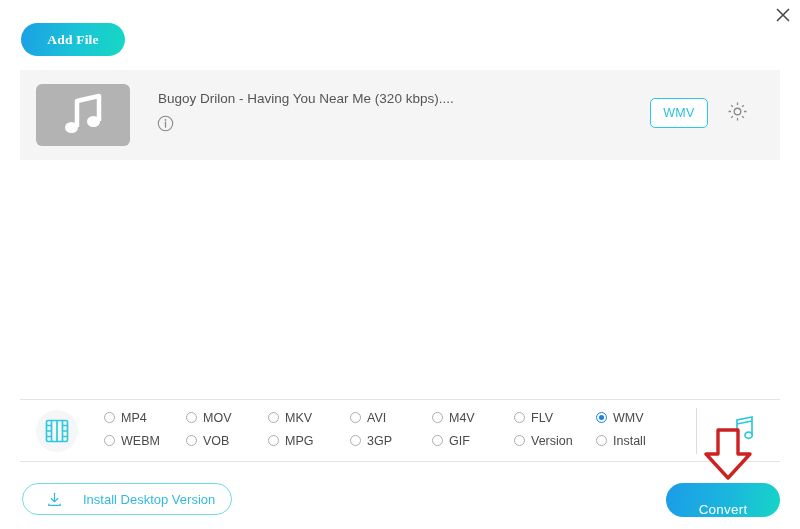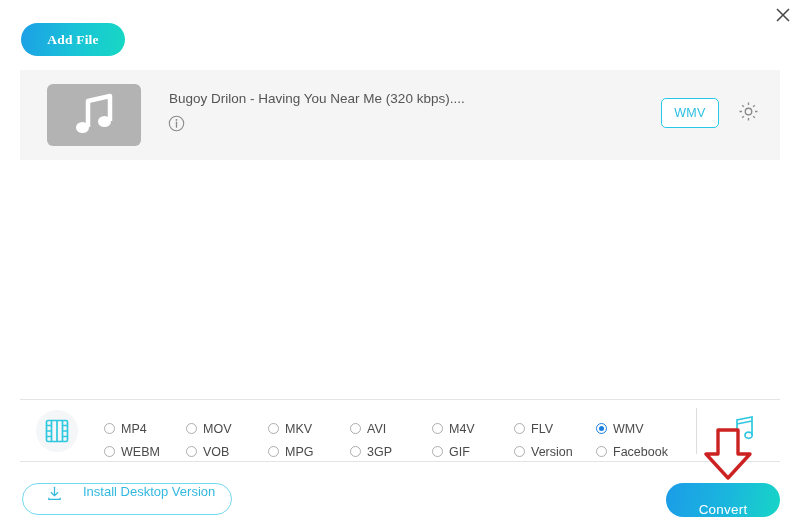--- a/index.html
+++ b/index.html
@@ -44,21 +44,21 @@
 
   
   .file-panel {
     position: absolute;
     left: 20px; top: 70px;
     width: 760px; height: 90px;
     background: #f5f5f5;
   }
   .file-row {
     position: absolute;
-    left: 11px; top: 0;
+    left: 0; top: 0;
     width: 760px; height: 90px;
   }
   .thumb {
     position: absolute;
     left: 16px; top: 14px;
     width: 94px; height: 62px;
     background: #b3b3b3;
     border-radius: 6px;
     display: flex; align-items: center; justify-content: center;
   }
@@ -106,21 +106,21 @@
   .film-circle {
     position: absolute;
     left: 16px; top: 10px;
     width: 42px; height: 42px;
     border-radius: 50%;
     background: #f4f6f8;
     display: flex; align-items: center; justify-content: center;
   }
   .fmt-grid {
     position: absolute;
-    left: 84px; top: 17px;
+    left: 84px; top: 6px;
     width: 580px;
     display: grid;
     grid-template-columns: repeat(7, 82px);
     grid-auto-rows: 23px;
     align-items: center;
   }
   .fmt-item {
     display: flex;
     align-items: center;
     gap: 6px;
@@ -171,21 +171,21 @@
   }
 
   
   .install-btn {
     position: absolute;
     left: 22px; top: 483px;
     width: 210px; height: 32px;
     border: 1px solid #74d9ee;
     border-radius: 17px;
     background: #ffffff;
-    display: flex; 
+    display: flex; align-items: center;
     cursor: pointer;
     box-sizing: border-box;
   }
   .install-btn .dl-ico {
     margin-left: 22px;
     width: 18px; height: 18px;
     display: flex; align-items: center; justify-content: center;
   }
   .install-btn .lbl {
     margin-left: 20px;
@@ -320,21 +320,21 @@
         <div class="fmt-item">
           <span class="radio"></span>
           <span>GIF</span>
         </div>
         <div class="fmt-item">
           <span class="radio"></span>
           <span>Version</span>
         </div>
         <div class="fmt-item">
           <span class="radio"></span>
-          <span>Facebook</span>
+          <span>Install</span>
         </div>
       </div>
 
     <div class="fmt-divider"></div>
 
     <div class="audio-note-icon">
       <svg width="30" height="32" viewBox="0 0 30 32">
         <g stroke="#2fc8e0" stroke-width="1.7" fill="none">
           <path d="M11 24 L11 5 L26 2 L26 20"></path>
           <path d="M11 9 L26 6"></path>

